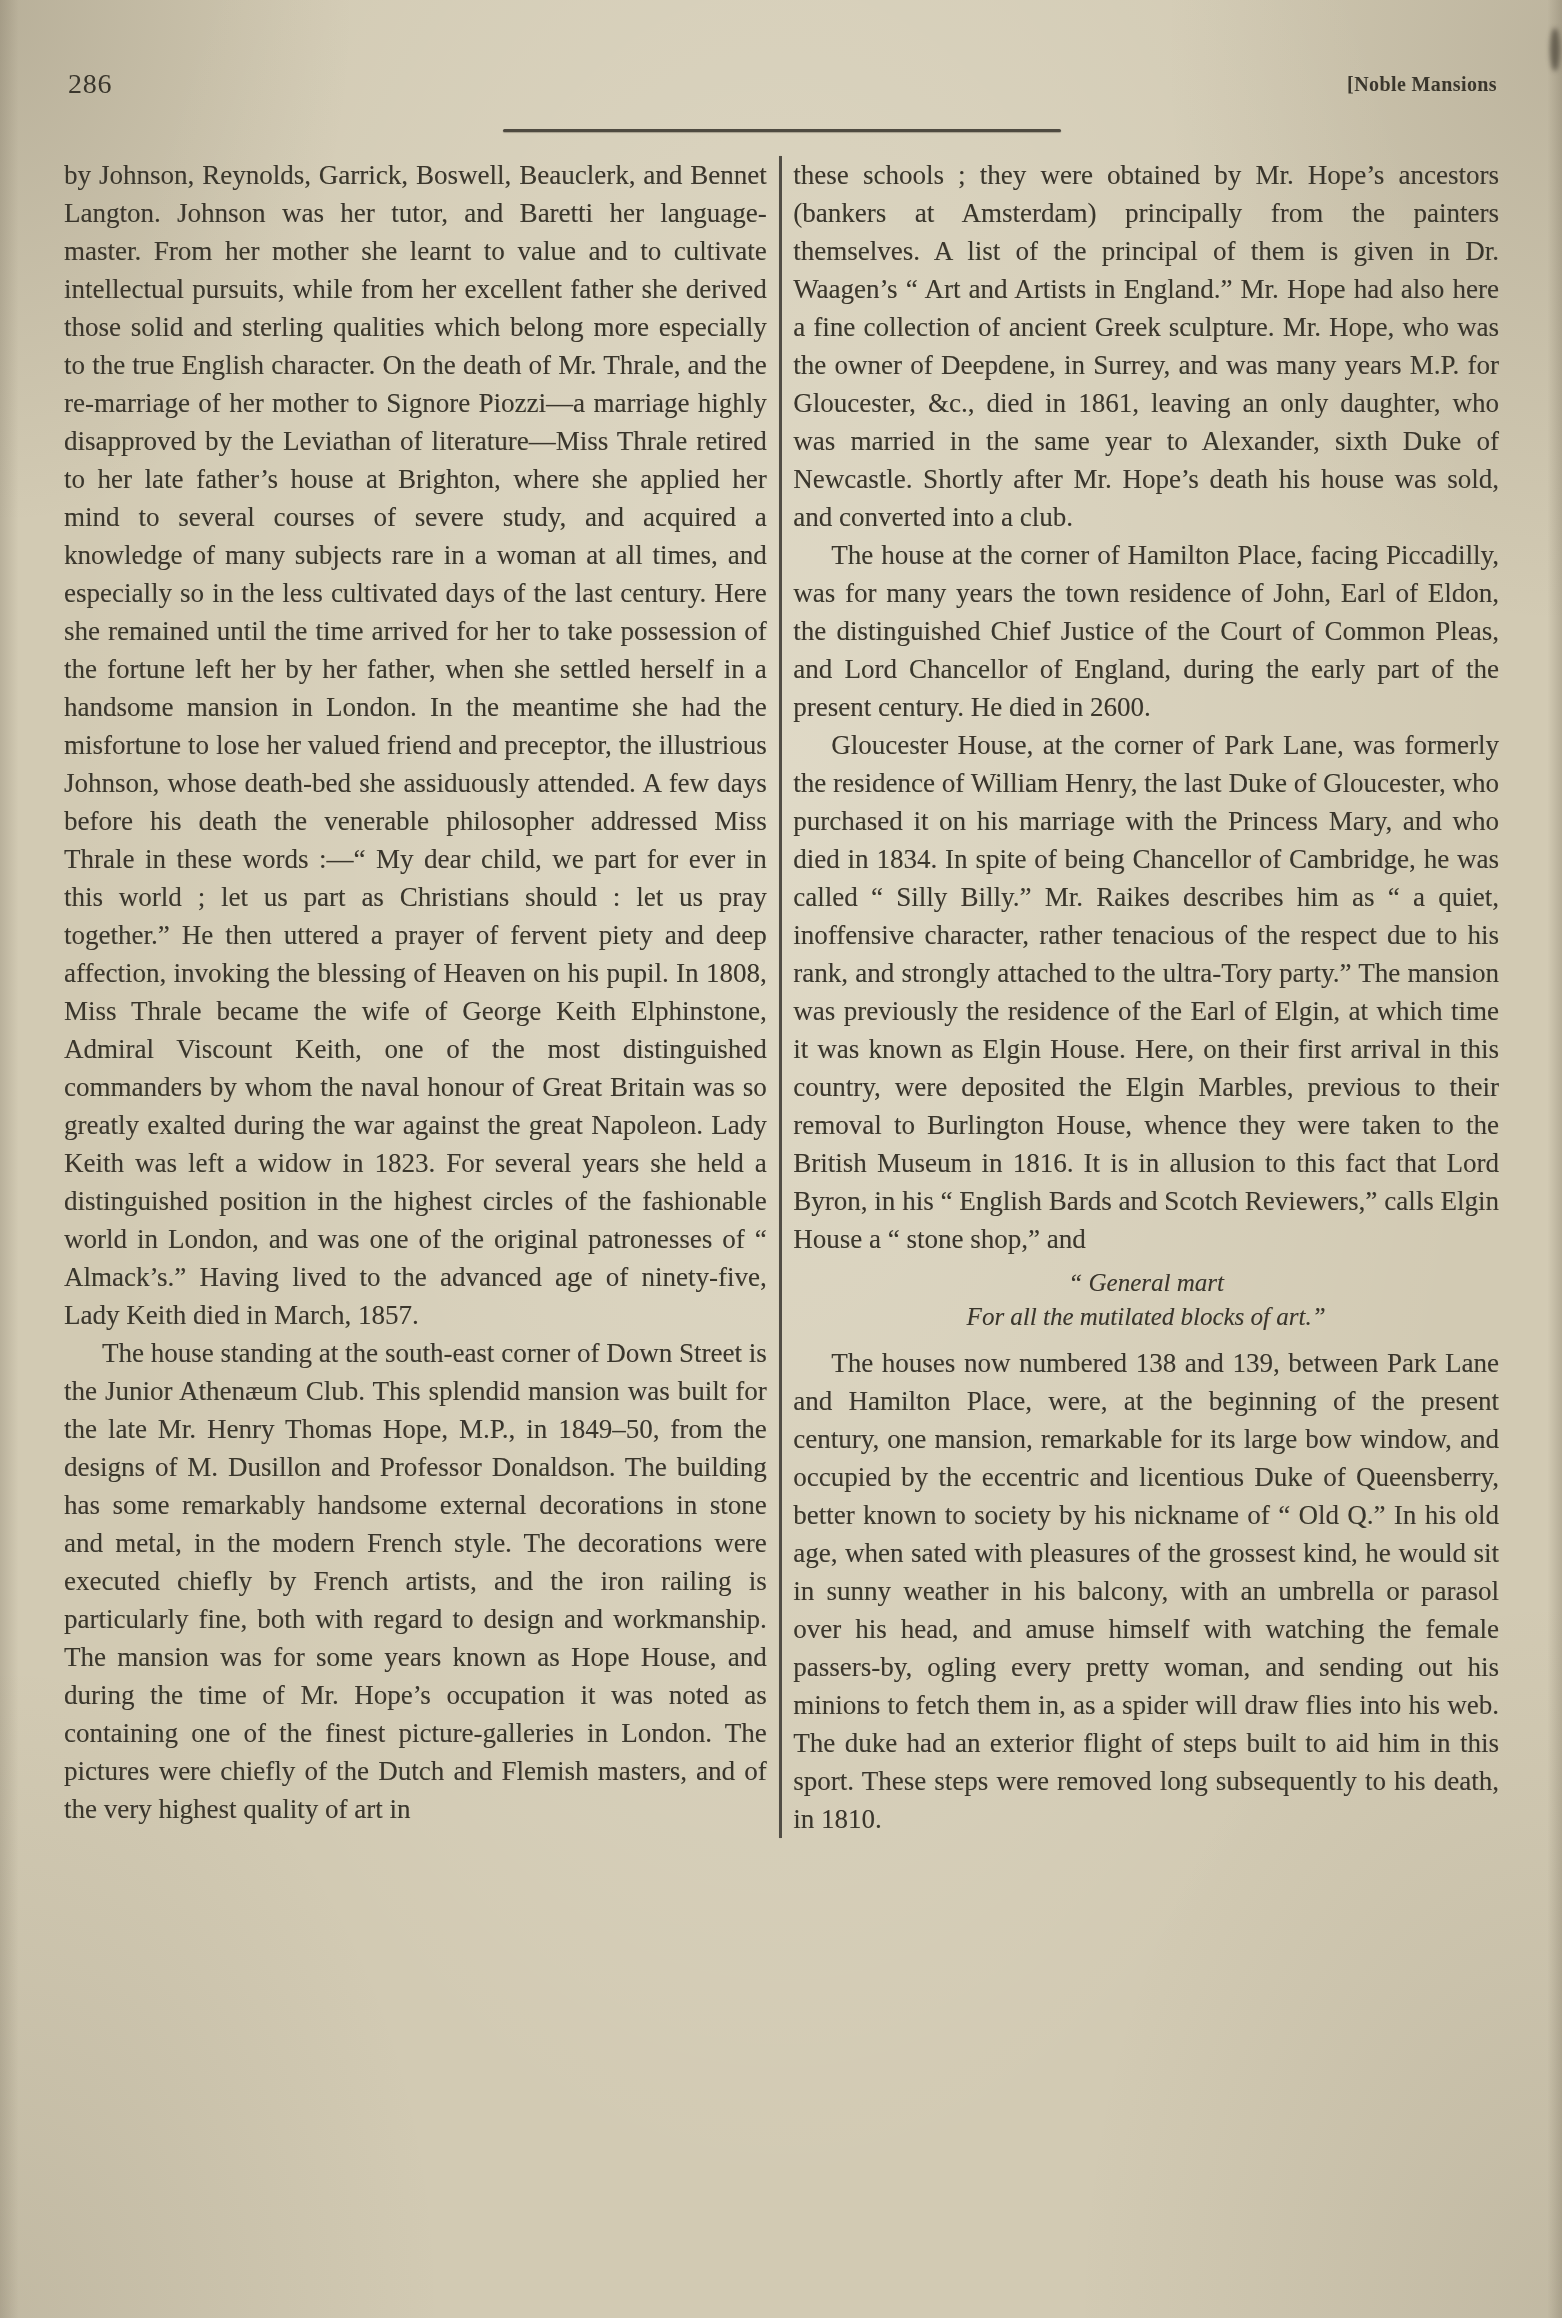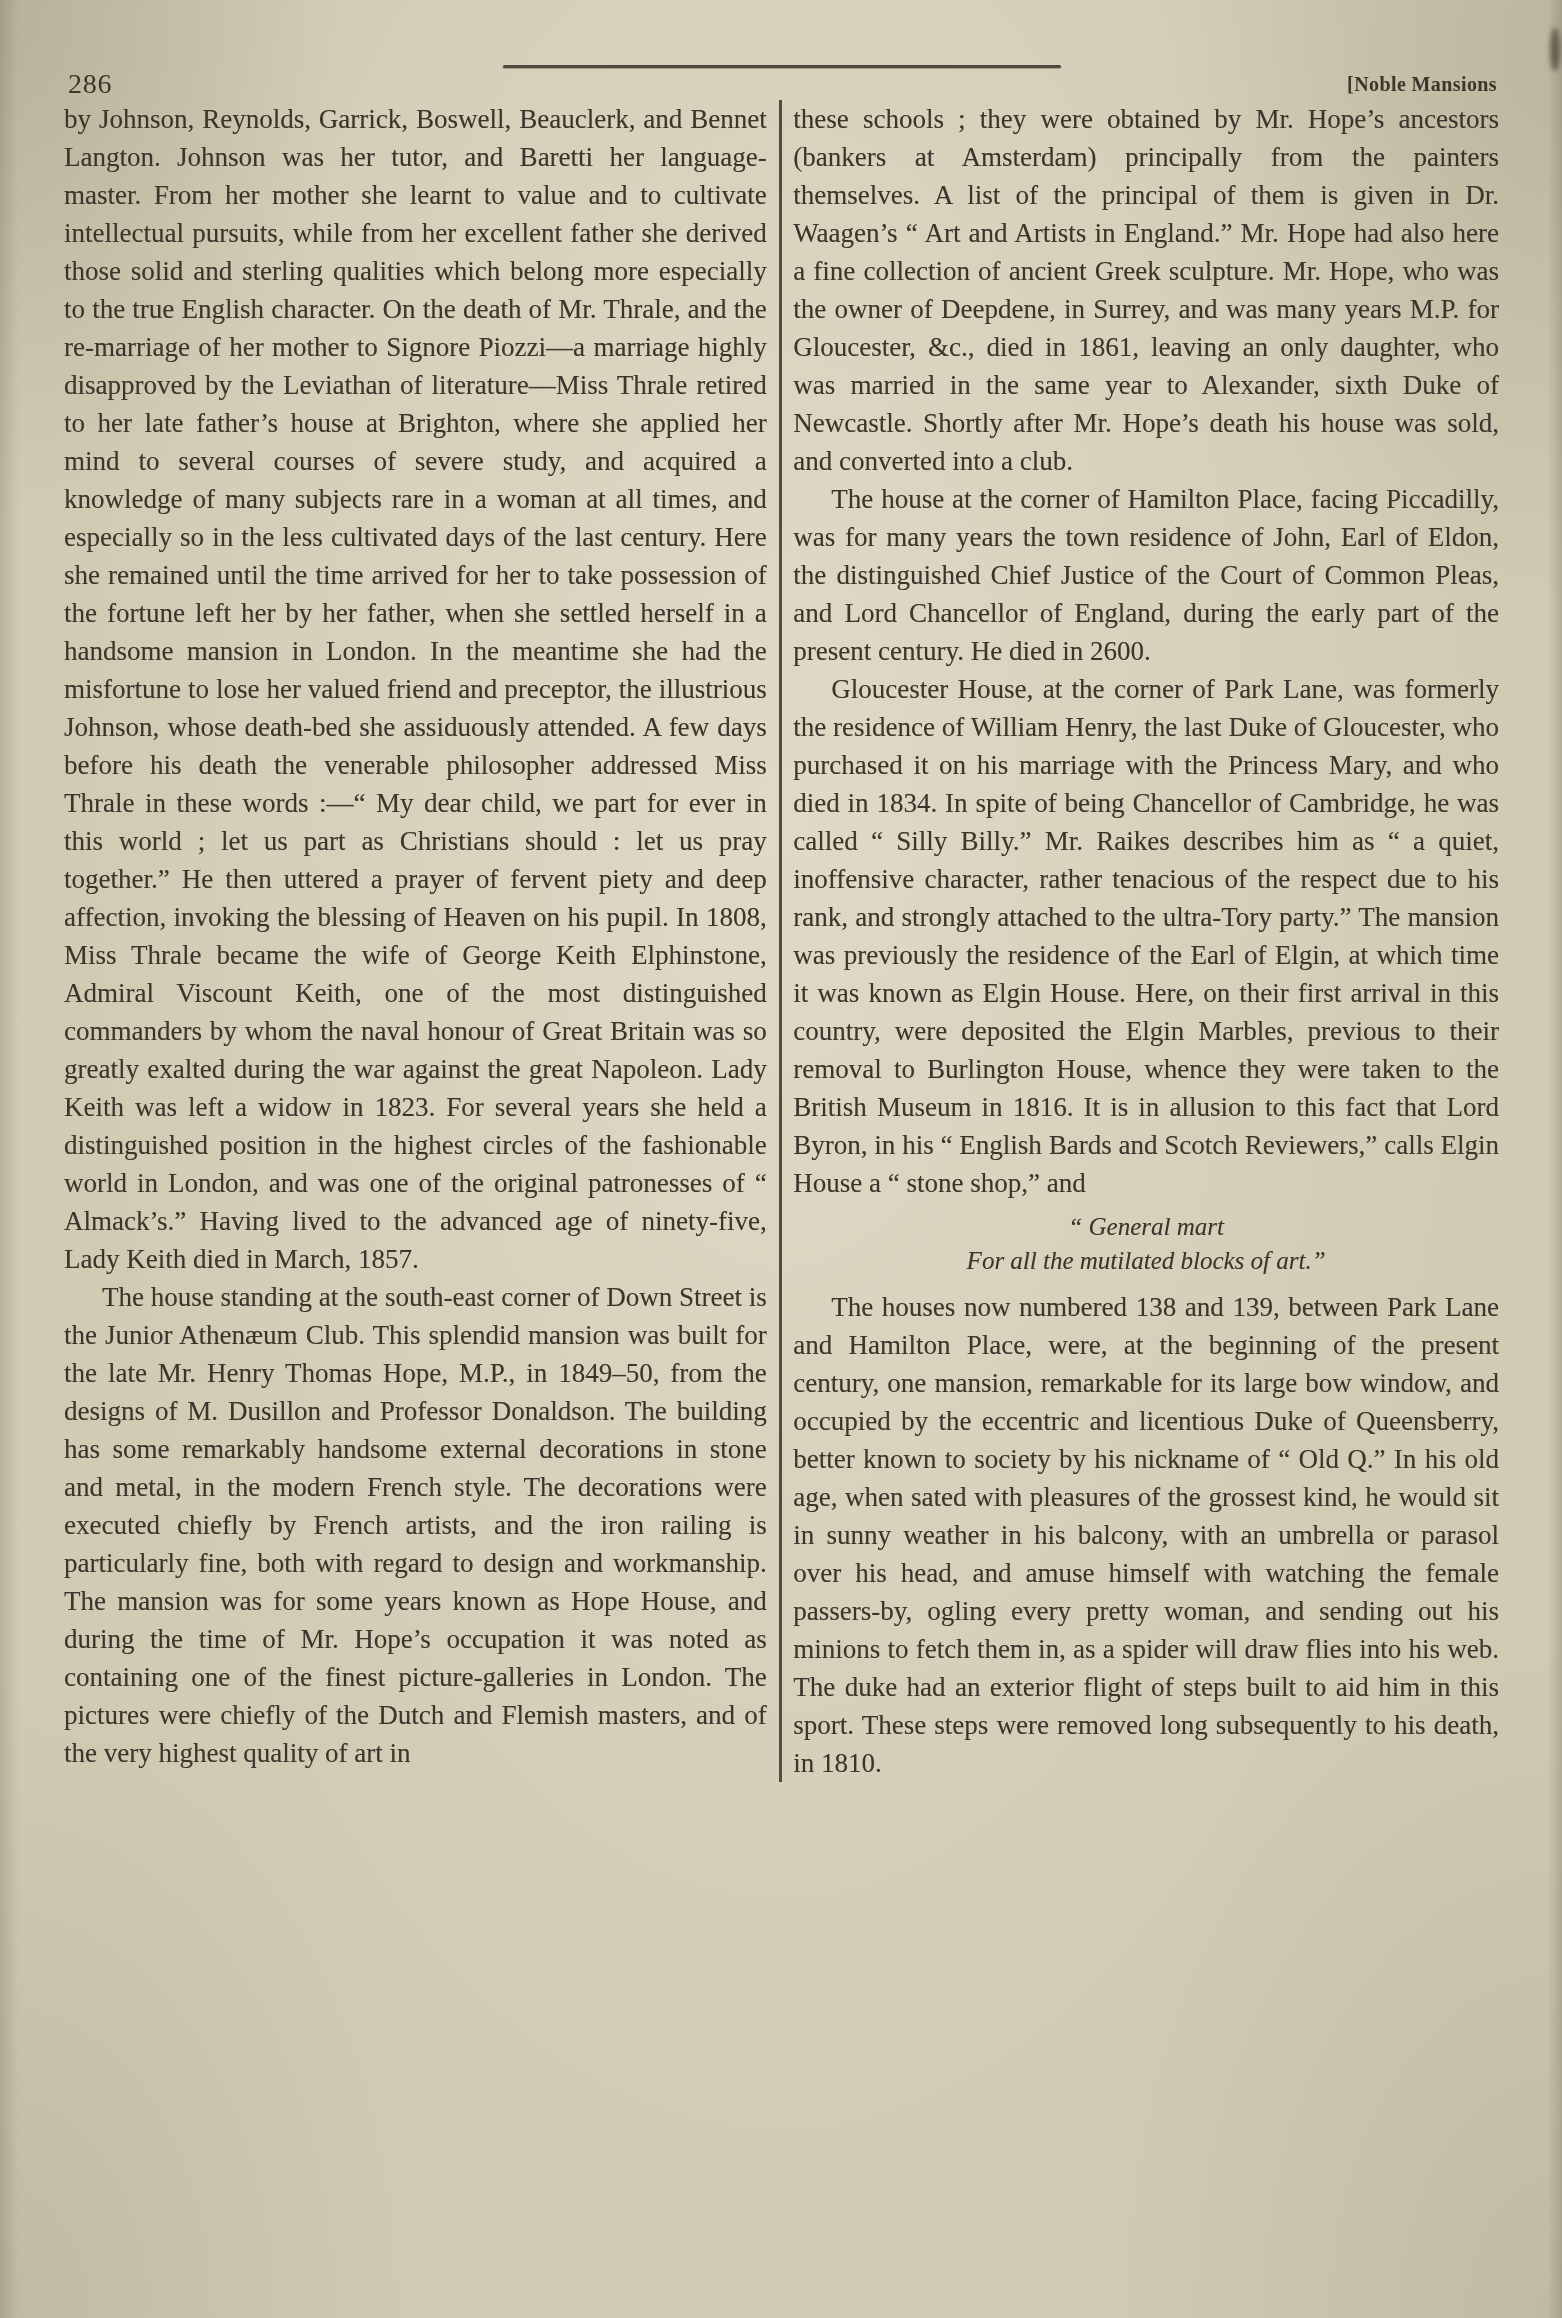--- a/index.html
+++ b/index.html
@@ -12,21 +12,21 @@
       radial-gradient(ellipse at 50% 35%, rgba(255,253,244,0.30), rgba(0,0,0,0) 65%),
       radial-gradient(ellipse at 0% 0%, rgba(92,82,62,0.22), rgba(0,0,0,0) 16%),
       radial-gradient(ellipse at 100% 2%, rgba(92,82,62,0.18), rgba(0,0,0,0) 18%),
       radial-gradient(ellipse at 100% 100%, rgba(92,82,62,0.14), rgba(0,0,0,0) 22%),
       radial-gradient(ellipse at 0% 100%, rgba(92,82,62,0.14), rgba(0,0,0,0) 20%),
       linear-gradient(to right, rgba(70,60,45,0.18), rgba(0,0,0,0) 1.2%),
       linear-gradient(to left, rgba(70,60,45,0.22), rgba(0,0,0,0) 1.0%);
     font-family:"Liberation Serif","DejaVu Serif",serif;
     color:#3a362c;
   }
-  .header { position:relative; height:48px; }
+  .header { position:relative; height:48px; padding-top:64px; }
   .page-number {
     position:absolute; left:68px; top:68px;
     font-size:28px; letter-spacing:0.8px;
   }
   .title {
     margin:0; text-align:center;
     font-size:32px; font-weight:bold; letter-spacing:5.8px;
     color:#312d25;
   }
   .running-header {
@@ -34,21 +34,21 @@
     font-size:20px; letter-spacing:0.4px;font-weight:bold;
   }
   .header-rule {
     width:558px; height:3.3px; margin:16.5px auto 0;
     background:#4e4a40; border-radius:1.7px;
     box-shadow:0 0.8px 0.8px rgba(60,55,45,0.4);
   }
   .columns {
     display:flex;
     padding:0 64px 0 64px;
-    margin-top:32px;
+    margin-top:24px;
   }
   .col {
     font-size:27px; line-height:38px;
     text-align:justify;
     text-shadow:0.3px 0.3px 0.6px rgba(58,54,44,0.30);
   }
   .col.left  { width:704px; }
   .col.right { width:707px; }
   .divider {
     width:2.5px; background:#514d45;

